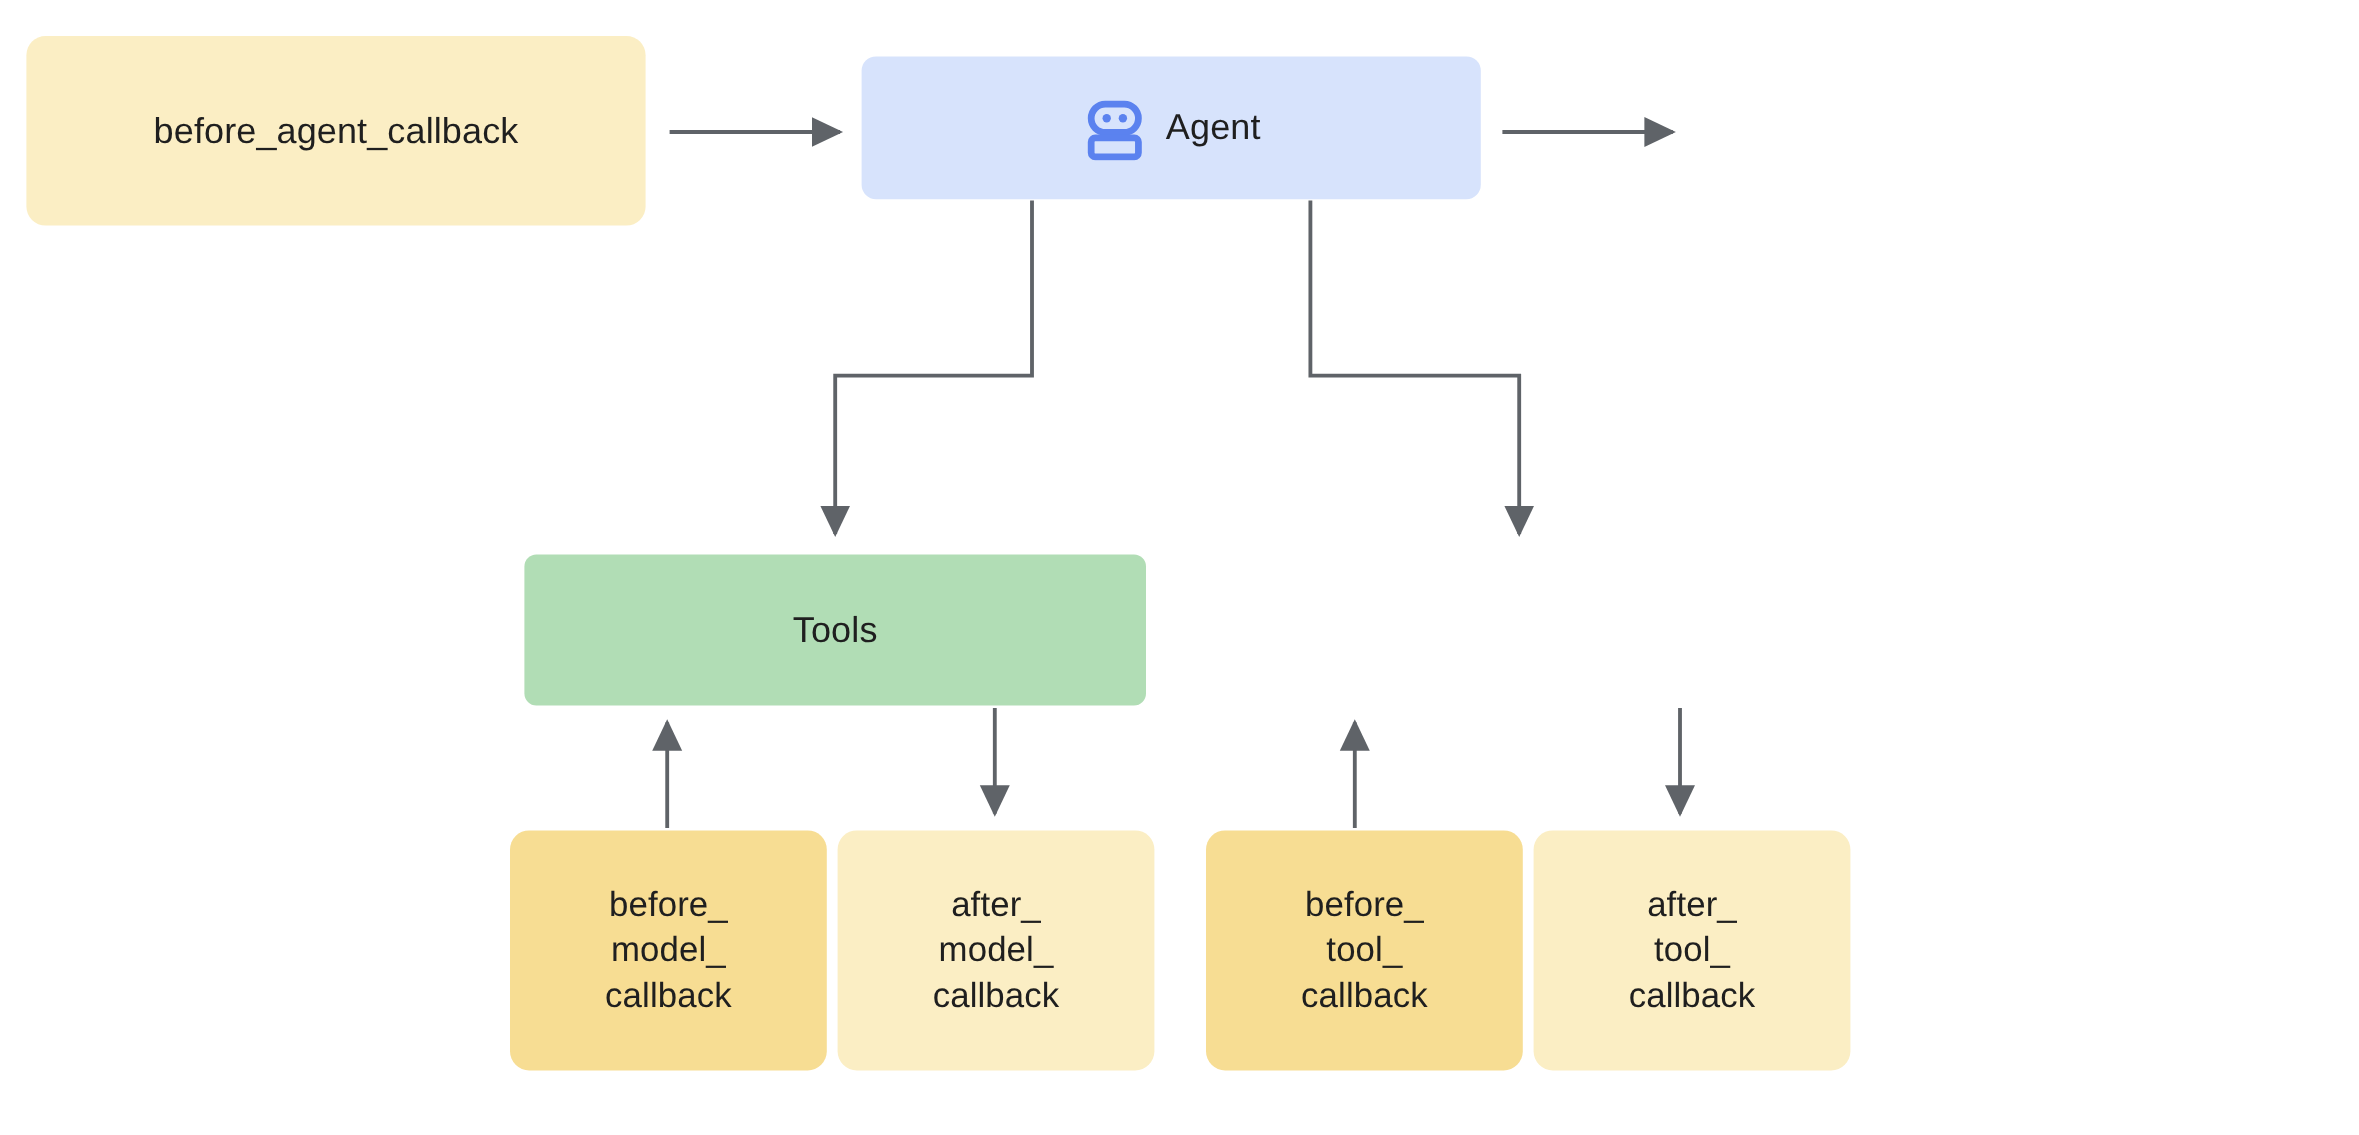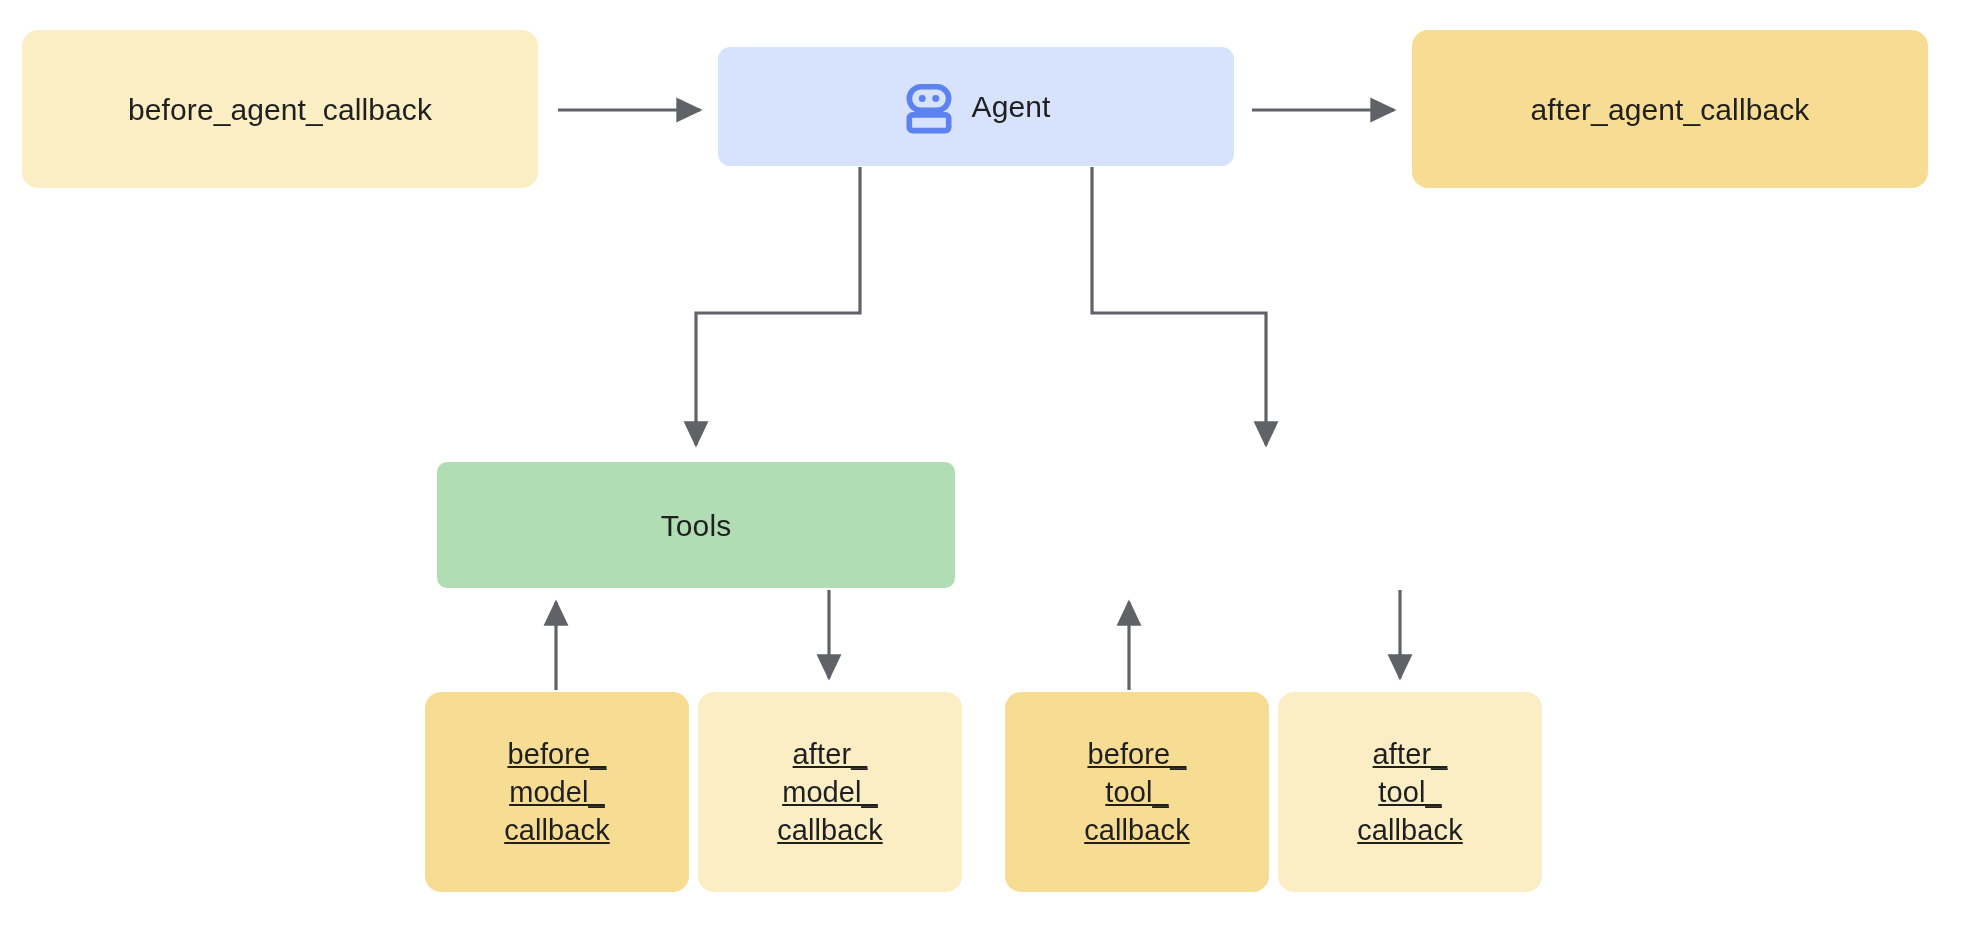--- a/index.html
+++ b/index.html
@@ -82,21 +82,20 @@
   }
 
   
   .leaf {
     top: 692px;
     height: 200px;
     width: 264px;
     font-size: 29px;
     border-radius: 16px;
     line-height: 1.32;
-    text-decoration: underline;
   }
   #node-before-model-callback { left: 425px; }
   #node-after-model-callback  { left: 698px; }
   #node-before-tool-callback  { left: 1005px; }
   #node-after-tool-callback   { left: 1278px; }
 
   #edges {
     position: absolute;
     left: 0; top: 0;
     width: 1966px; height: 946px;
@@ -157,23 +156,20 @@
       <svg class="robot-icon" viewBox="0 0 48 48" xmlns="http://www.w3.org/2000/svg">
         <rect x="6.5" y="6" width="35" height="21" rx="10.5" ry="10.5" fill="none" stroke="#5b82ef" stroke-width="5"></rect>
         <circle cx="18" cy="16.5" r="3.1" fill="#5b82ef"></circle>
         <circle cx="30" cy="16.5" r="3.1" fill="#5b82ef"></circle>
         <rect x="6.5" y="31" width="35" height="14" rx="3" ry="3" fill="none" stroke="#5b82ef" stroke-width="5"></rect>
       </svg>
       <span class="label">Agent</span>
     </div>
   </div>
 
-  <div class="node" id="node-after-agent-callback" style="background-color: rgb(247, 221, 147);">
-    <span class="label">after_agent_callback</span>
-  </div>
 
   <div class="node" id="node-model" style="background-color: rgb(177, 221, 181);">
     <span class="label">Tools</span>
   </div>
 
 
   <div class="node leaf" id="node-before-model-callback" style="background-color: rgb(247, 221, 147);">
     <span class="label">before_
 model_
 callback</span>

